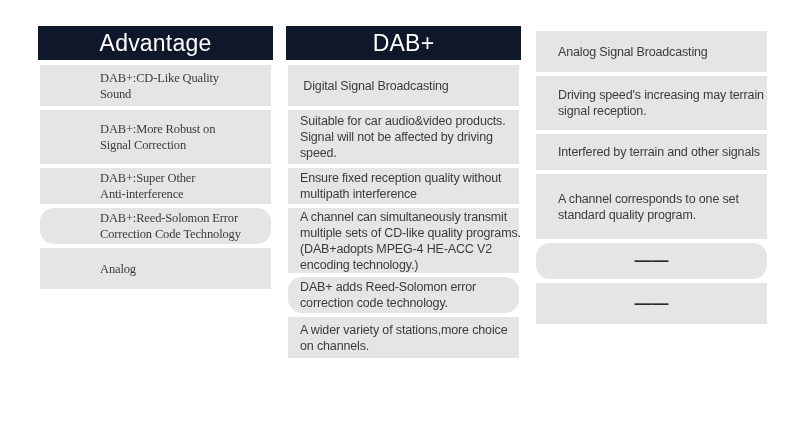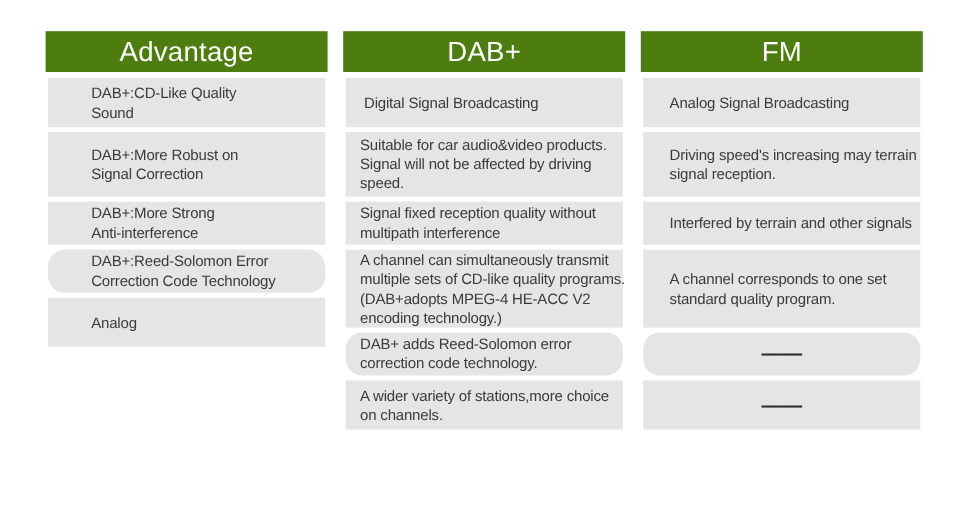--- a/index.html
+++ b/index.html
@@ -22,21 +22,21 @@
     display: flex;
     gap: 13px;
   }
   .col {
     width: 235px;
     display: flex;
     flex-direction: column;
   }
   .col-header {
     height: 34px;
-    background: #4d7c0f;
+    background: #0f172a;
     color: #ffffff;
     font-size: 23px;
     letter-spacing: 0.2px;
     display: flex;
     align-items: center;
     justify-content: center;
   }
   .cells {
     margin-top: 5px;
     display: flex;
@@ -57,21 +57,21 @@
     overflow: visible;
   }
   
   .r0 { height: 41px; }
   .r1 { height: 54px; }
   .r2 { height: 36px; }
   .r3 { height: 65px; }
   .r4 { height: 36px; border-radius: 14px; }
   .r5 { height: 41px; }
   
-  .col-advantage .cell { padding-left: 36px; padding-right: 4px; }
+  .col-advantage .cell { padding-left: 60px; padding-right: 4px; font-family: Liberation Serif, serif; }
   .col-dab .cell       { padding-left: 12px;  padding-right: 3px; }
   .col-fm .cell        { padding-left: 22px; padding-right: 6px; }
   
   .cell.dash {
     justify-content: center;
     padding: 0;
     font-weight: 700;
     font-size: 17px;
     letter-spacing: 0;
     color: #2b2b2b;
@@ -83,50 +83,49 @@
 <div class="canvas">
   <div class="table">
 
     <div class="col col-advantage">
       <div class="col-header">Advantage</div>
       <div class="cells">
         <div class="cell r0">DAB+:CD-Like Quality
 Sound</div>
         <div class="cell r1">DAB+:More Robust on
 Signal Correction</div>
-        <div class="cell r2">DAB+:More Strong
+        <div class="cell r2">DAB+:Super Other
 Anti-interference</div>
         <div class="cell r4">DAB+:Reed-Solomon Error
 Correction Code Technology</div>
         <div class="cell r5">Analog</div>
       </div>
     </div>
 
     <div class="col col-dab">
       <div class="col-header">DAB+</div>
       <div class="cells">
         <div class="cell r0"> Digital Signal Broadcasting</div>
         <div class="cell r1">Suitable for car audio&amp;video products.
 Signal will not be affected by driving
 speed.</div>
-        <div class="cell r2">Signal fixed reception quality without
+        <div class="cell r2">Ensure fixed reception quality without
 multipath interference</div>
         <div class="cell r3">A channel can simultaneously transmit
 multiple sets of CD-like quality programs.
 (DAB+adopts MPEG-4 HE-ACC V2
 encoding technology.)</div>
         <div class="cell r4">DAB+ adds Reed-Solomon error
 correction code technology.</div>
         <div class="cell r5">A wider variety of stations,more choice
 on channels.</div>
       </div>
     </div>
 
     <div class="col col-fm">
-      <div class="col-header">FM</div>
       <div class="cells">
         <div class="cell r0">Analog Signal Broadcasting</div>
         <div class="cell r1">Driving speed's increasing may terrain
 signal reception.</div>
         <div class="cell r2">Interfered by terrain and other signals</div>
         <div class="cell r3">A channel corresponds to one set
 standard quality program.</div>
         <div class="cell r4 dash">——</div>
         <div class="cell r5 dash">——</div>
       </div>

